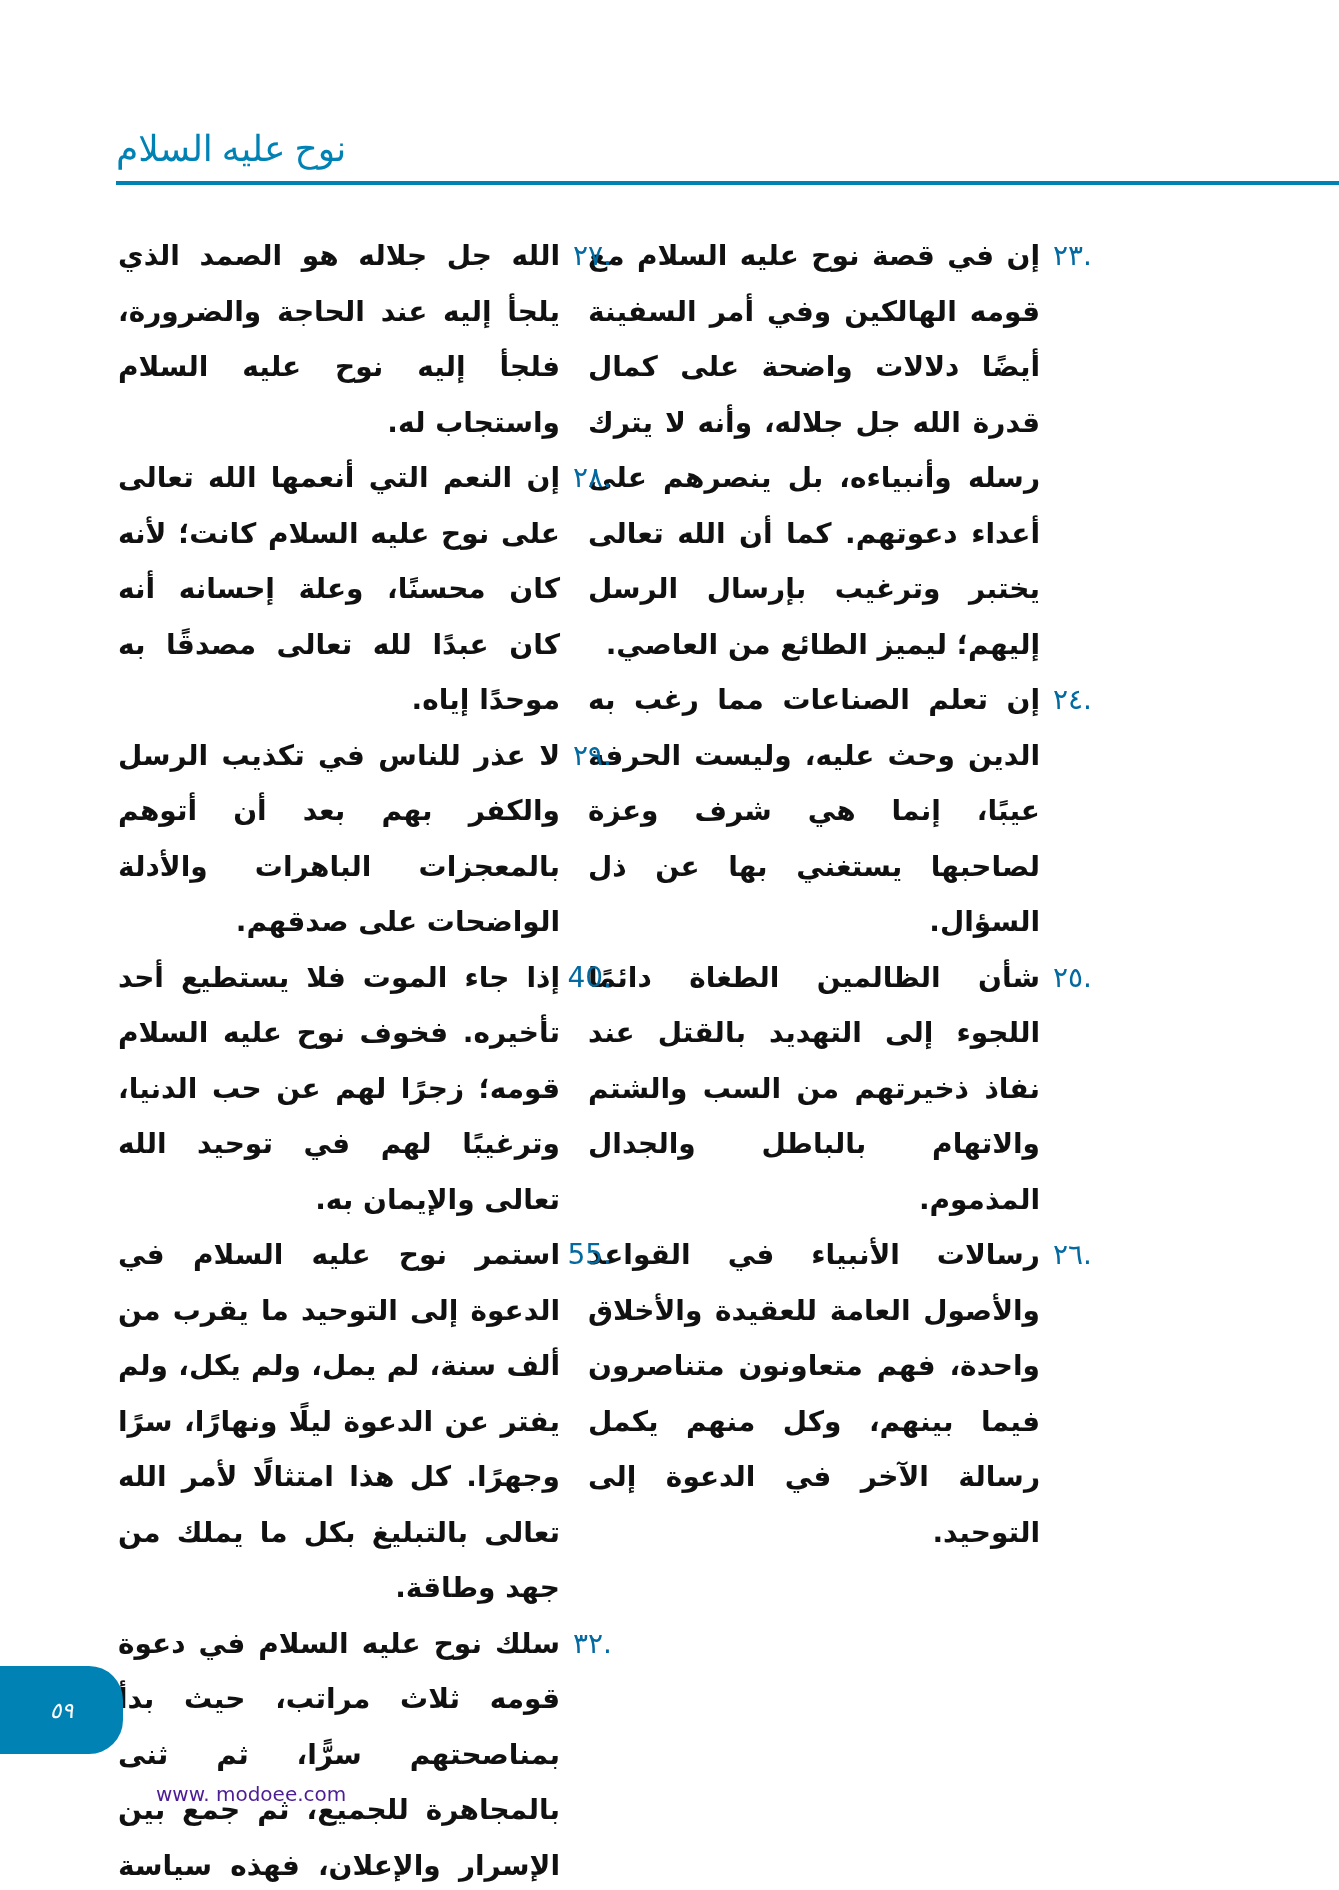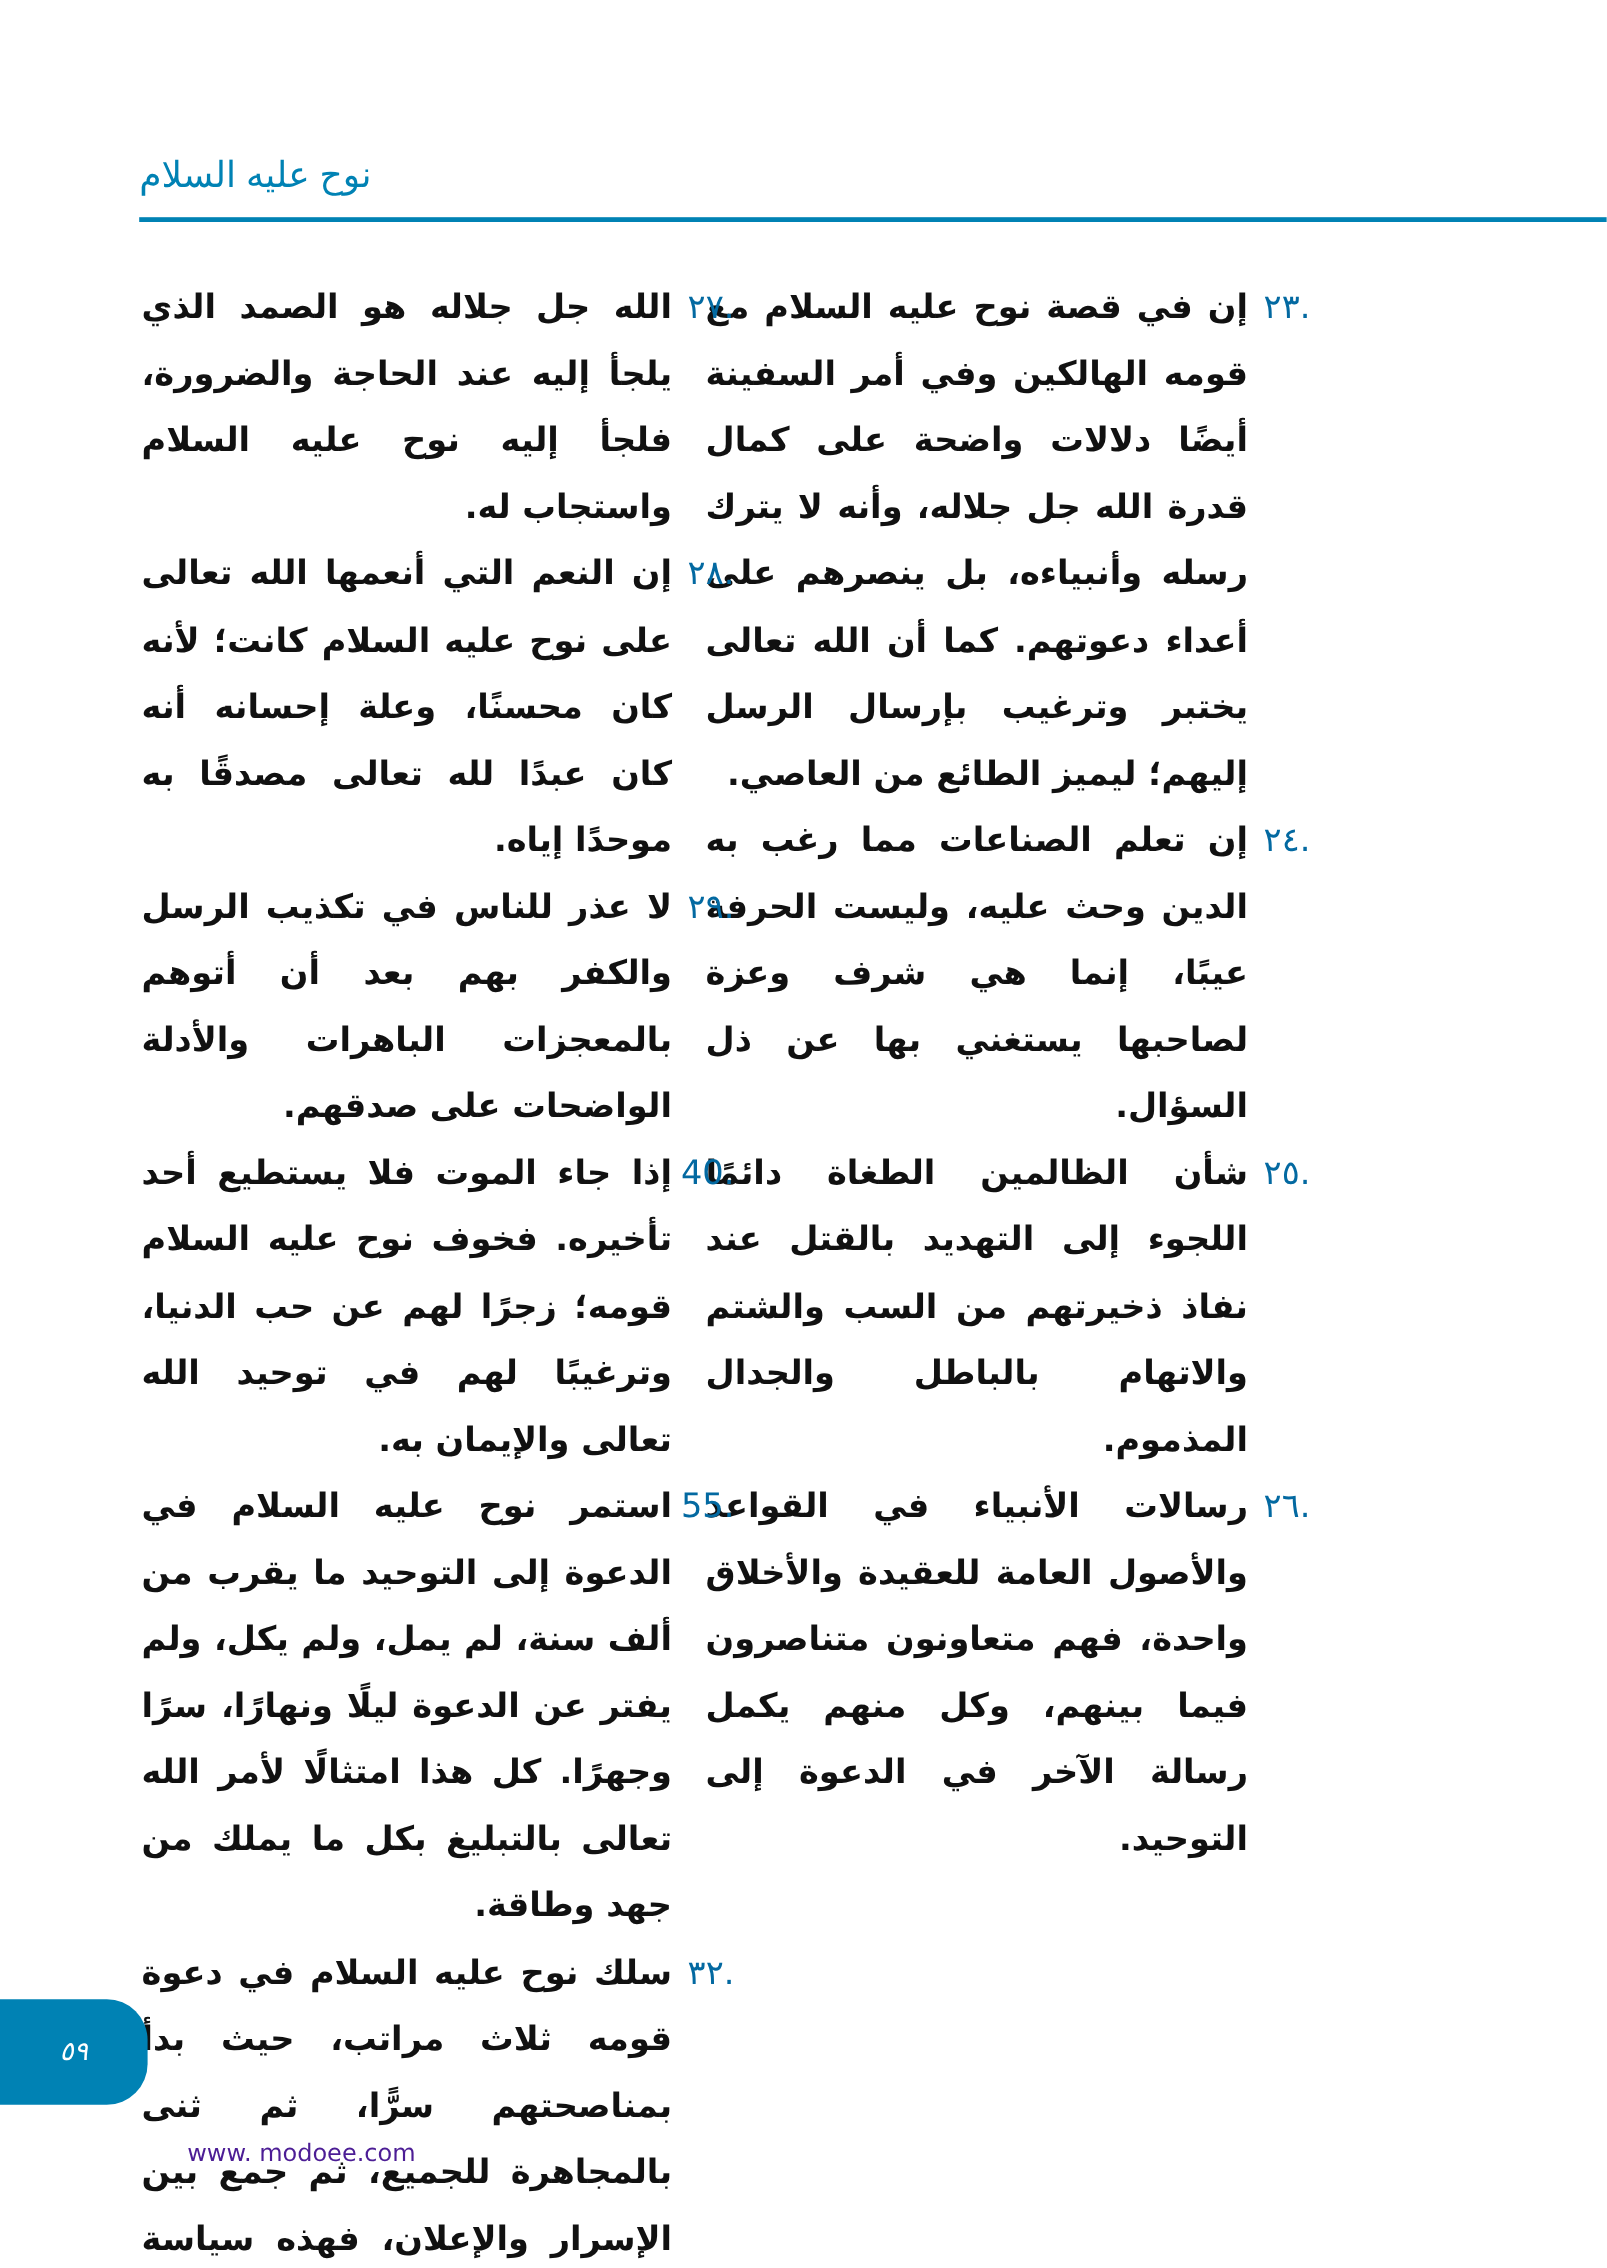--- a/index.html
+++ b/index.html
@@ -12,22 +12,22 @@
       height: 1890px;
       position: relative;
       overflow: hidden;
       font-family: "DejaVu Sans", sans-serif;
       color: #111111;
     }
     .header-title {
       position: absolute;
       left: 116px;
       top: 128px;
-      font-family: Liberation Sans, sans-serif;
-      font-size: 30px;
+      font-family: Liberation Serif, serif;
+      font-size: 36px;
       color: #0082b4;
       direction: rtl;
       white-space: nowrap;
     }
     .header-rule {
       position: absolute;
       left: 116px;
       top: 181px;
       width: 1223px;
       height: 4px;

